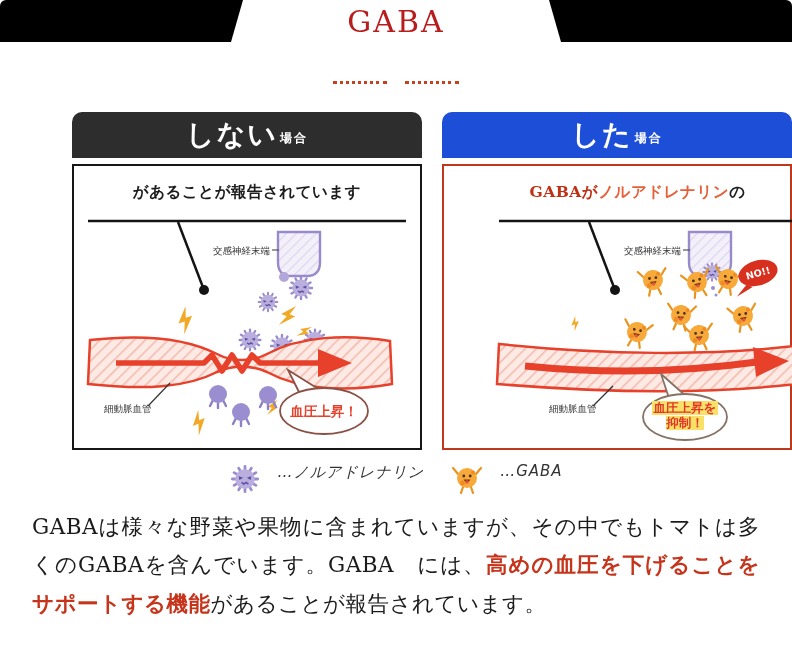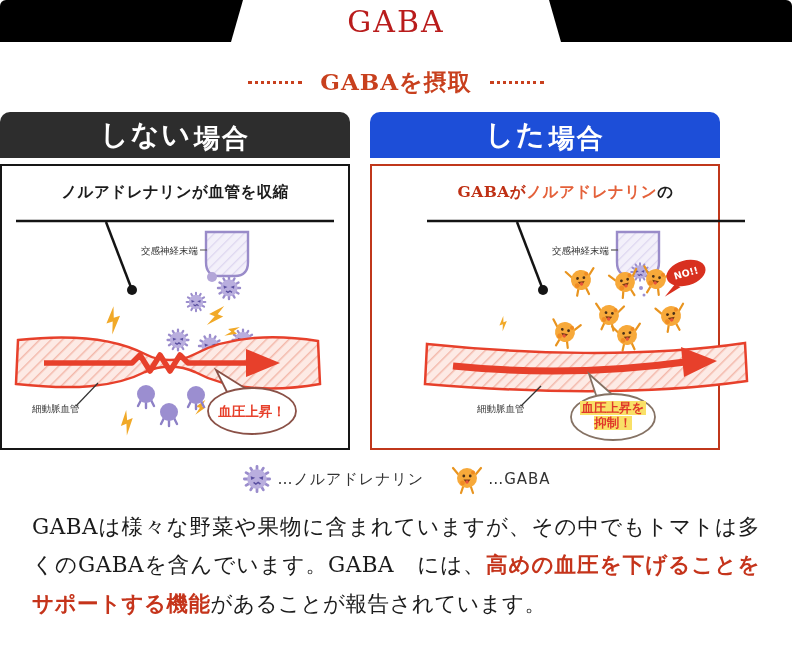--- a/index.html
+++ b/index.html
@@ -24,49 +24,49 @@
 
   
   .subtitle-row {
     margin-top:24px; height:32px;
     display:flex; align-items:center; justify-content:center; gap:18px;
   }
   .dotted-rule { width:54px; height:0; border-top:3px dotted #c8401e; }
   .subtitle-text { font-size:23px; font-weight:bold; color:#c8401e; letter-spacing:1px; }
 
   
-  .panels { margin-top:14px; display:flex; justify-content:flex-start; gap:20px; }
+  .panels { margin-top:14px; display:flex; justify-content:flex-end; gap:20px; }
   .panel { width:350px; }
   .panel-header {
     height:46px; border-radius:10px 10px 0 0;
     display:flex; align-items:center; justify-content:center;
     color:#fff; letter-spacing:2px;
   }
   .panel-header.dark { background:#2d2d2d; }
   .panel-header.red  { background:#1d4ed8; }
   .panel-header .hdr-main { font-size:28px; font-weight:600; }
-  .panel-header .hdr-sub  { font-size:26px; font-weight:600; margin-left:2px; padding-top:6px; }
+  .panel-header .hdr-sub  { font-size:12px; font-weight:600; margin-left:2px; padding-top:6px; }
   .panel-box {
     margin-top:6px; height:286px; background:#fff;
   }
   .panel-box.black-border { border:2px solid #161616; }
   .panel-box.red-border   { border:2px solid #c0371b;padding-left:41px; }
   .illust-title {
     height:52px; display:flex; flex-direction:column; align-items:center; justify-content:center;
     font-weight:bold; font-size:15.5px; color:#1c1c1c; line-height:1.35; letter-spacing:0.5px;
     text-align:center;
   }
   .seg-red    { color:#bf3014; }
   .seg-orange { color:#e4613a; }
   .seg-black  { color:#1c1c1c; }
   .illust { display:block; }
 
   
   .legend { margin-top:12px; height:34px; display:flex; align-items:center; justify-content:center; gap:26px; }
-  .legend-item { display:flex; align-items:center; gap:4px; }
+  .legend-item { display:flex; gap:16px;font-style:italic; }
   .legend-label { font-family:"DejaVu Sans","Liberation Sans",sans-serif; font-size:15px; color:#333; letter-spacing:1px; }
 
   
   .body-text {
     margin:12px 32px 12px 32px;
     font-size:21.5px; line-height:1.78; color:#1b1b1b;
     text-align:justify; letter-spacing:0.5px;
   }
   .seg-normal { color:#1b1b1b; }
   .seg-red-bold { color:#c5341b; font-weight:bold; }
@@ -80,34 +80,33 @@
 <div class="page">
 
   <div class="banner">
     <div class="banner-plate">
       <span class="banner-title">GABA</span>
     </div>
   </div>
 
   <div class="subtitle-row">
     <span class="dotted-rule"></span>
-    <span class="subtitle-text">GABAを摂取</span>
     <span class="dotted-rule"></span>
   </div>
 
   <div class="panels">
 
     <div class="panel">
       <div class="panel-header dark">
         <span class="hdr-main">しない</span>
         <span class="hdr-sub">場合</span>
       </div>
       <div class="panel-box black-border">
         <div class="illust-title">
-          <span>ノルアドレナリンが血管を収縮</span>
+          <span>があることが報告されています</span>
         </div>
         <svg class="illust" width="346" height="230" viewBox="0 0 346 230">
           <defs>
             <pattern id="hatchPink" width="8" height="8" patternUnits="userSpaceOnUse" patternTransform="rotate(45)">
               <rect width="8" height="8" fill="#fdeae5"></rect>
               <line x1="0" y1="0" x2="0" y2="8" stroke="#f3b9ab" stroke-width="3"></line>
             </pattern>
             <pattern id="hatchPurple" width="7" height="7" patternUnits="userSpaceOnUse" patternTransform="rotate(45)">
               <rect width="7" height="7" fill="#f3f0fa"></rect>
               <line x1="0" y1="0" x2="0" y2="7" stroke="#ddd6f0" stroke-width="2.5"></line>

